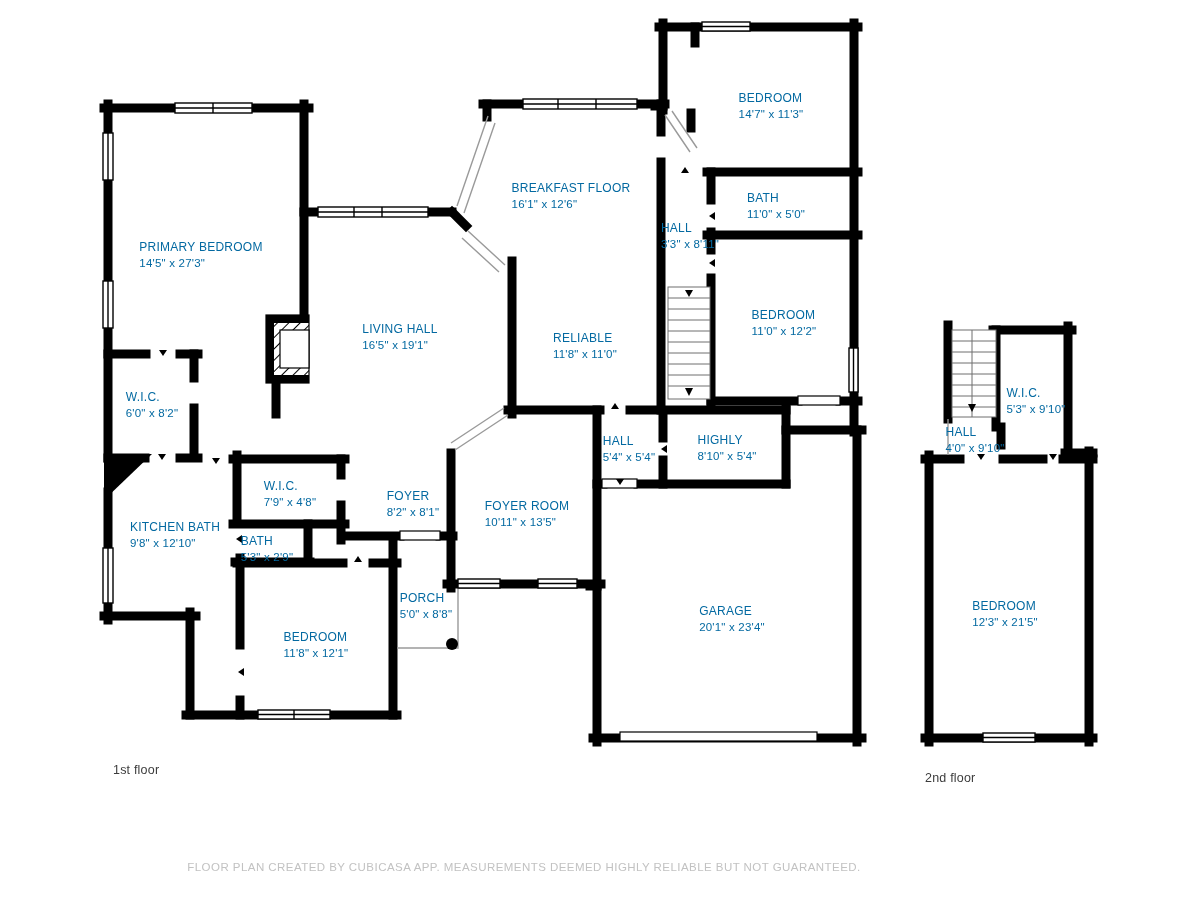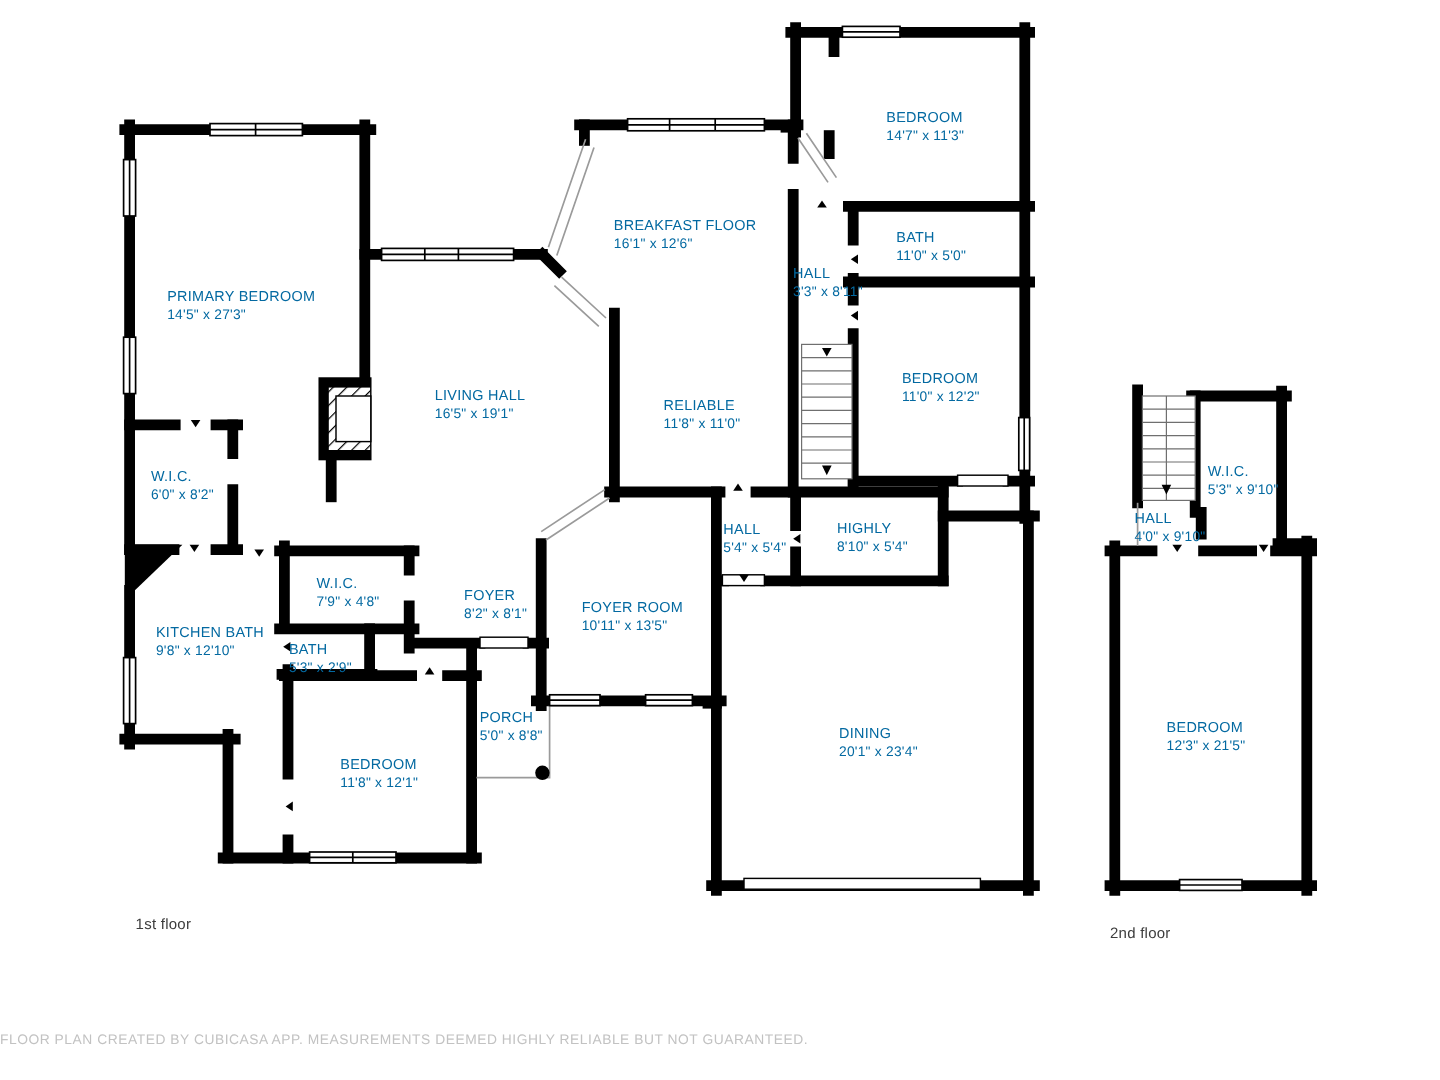--- a/index.html
+++ b/index.html
@@ -12,21 +12,21 @@
   .room-label{
     position:absolute;transform:translate(-50%,-50%);
     color:#0369a1;white-space:nowrap;
     font-size:12px;line-height:16px;letter-spacing:.25px;
   }
   .room-label .dims{font-size:11.5px;letter-spacing:.2px;}
   .floor-label{
     position:absolute;color:#3c3c3c;font-size:12.5px;letter-spacing:.2px;
   }
   .footer-note{
-    position:absolute;left:0;top:861px;width:1048px;text-align:left;
+    position:absolute;left:0;top:861px;width:1048px;text-align:center;
     color:#c2c2c2;font-size:11.5px;letter-spacing:.45px;
   }
 </style>
 </head>
 <body>
 
 <div id="stage">
 
   <svg id="plan-svg" viewBox="0 0 1200 900">
     <defs>
@@ -269,21 +269,21 @@
     </div>
   <div class="room-label" style="left:426px;top:606px">
       <div>PORCH</div>
       <div class="dims">5'0" x 8'8"</div>
     </div>
   <div class="room-label" style="left:316px;top:645px">
       <div>BEDROOM</div>
       <div class="dims">11'8" x 12'1"</div>
     </div>
   <div class="room-label" style="left:732px;top:619px">
-      <div>DINING</div>
+      <div>GARAGE</div>
       <div class="dims">20'1" x 23'4"</div>
     </div>
   <div class="room-label" style="left:1036px;top:401px">
       <div>W.I.C.</div>
       <div class="dims">5'3" x 9'10"</div>
     </div>
   <div class="room-label" style="left:975px;top:440px">
       <div>HALL</div>
       <div class="dims">4'0" x 9'10"</div>
     </div>

